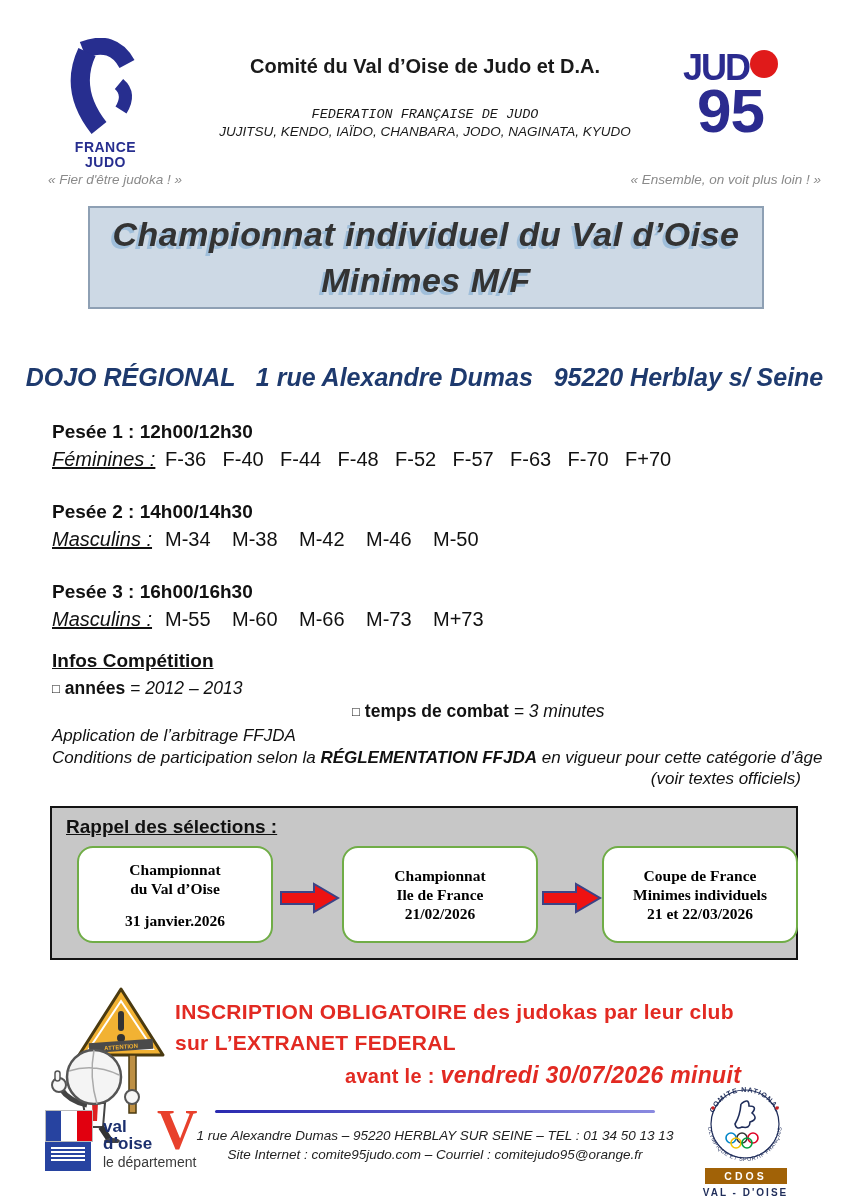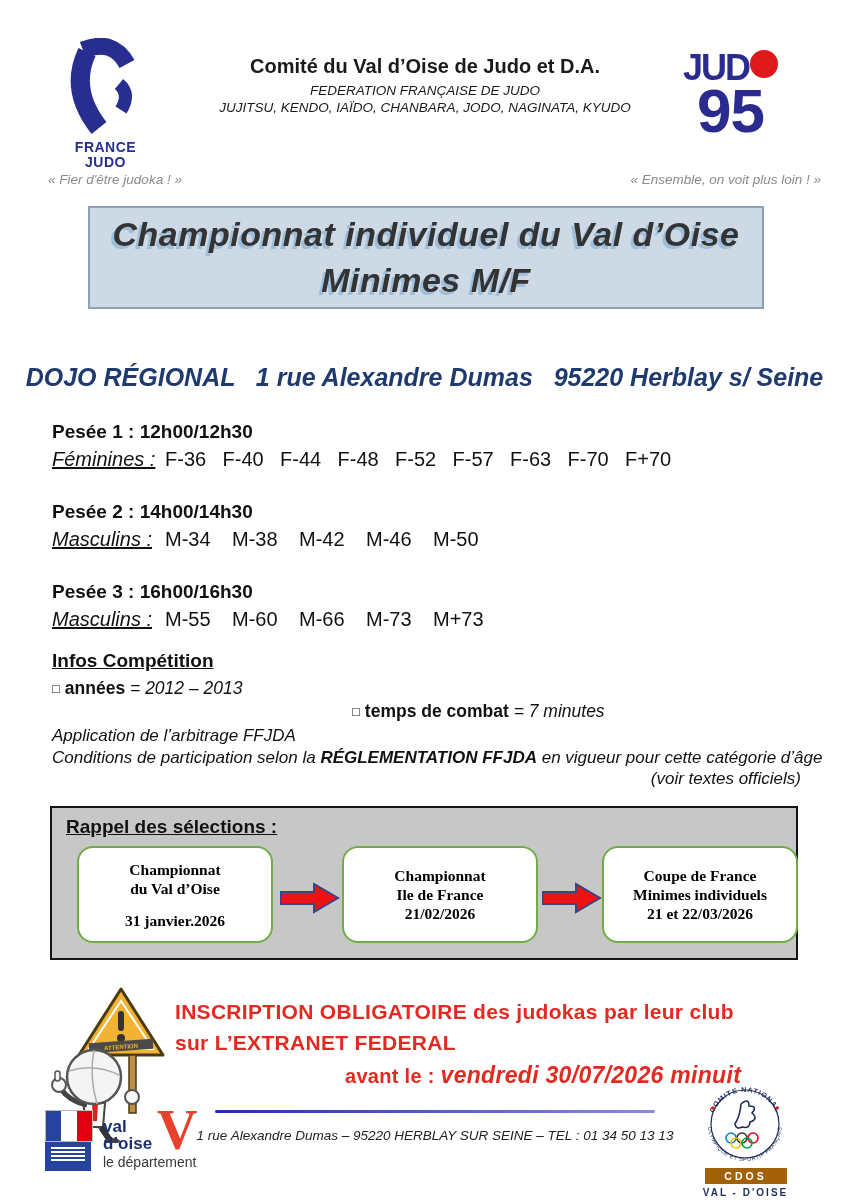--- a/index.html
+++ b/index.html
@@ -6,21 +6,21 @@
   .page{position:relative;width:849px;height:1200px;background:#ffffff;margin:0 auto;
         font-family:"Liberation Sans",sans-serif;color:#111;overflow:hidden;}
   .abs{position:absolute;}
 
   
   .france-logo{left:48px;top:38px;width:115px;height:132px;text-align:center;}
   .fj-text{color:#272e8f;font-weight:900;font-size:14px;line-height:15px;letter-spacing:.5px;}
   .org-block{left:175px;top:55px;width:500px;text-align:center;}
   .org-title{font-size:20px;font-weight:bold;color:#1a1a1a;}
   .fed-line{font-size:13.5px;font-style:italic;color:#1a1a1a;line-height:17px;}
-  .fed-line.first{margin-top:4px;}
+  .fed-line.first{margin-top:28px;font-family:Liberation Mono, monospace;}
   .judo95{left:678px;top:50px;width:105px;text-align:center;line-height:1;}
   .j95-top{color:#2b2b8f;font-weight:900;font-size:36px;letter-spacing:-2px;white-space:nowrap;}
   .red-dot{display:inline-block;width:28px;height:28px;border-radius:50%;background:#e01a1a;margin-left:1px;vertical-align:2px;}
   .j95-num{color:#2b2b8f;font-weight:900;font-size:62px;letter-spacing:-1px;margin-top:-6px;}
   .tagline{font-size:13.5px;font-style:italic;color:#8a8a8a;}
   .tag-left{left:48px;top:172px;}
   .tag-right{right:28px;top:172px;}
 
   
   .banner{left:88px;top:206px;width:672px;height:96px;background:#cdd9e5;border:2px solid #8ea0b4;
@@ -156,21 +156,21 @@
     <span class="catM">M-73</span>
     <span class="catM">M+73</span>
   </div>
 
   <div class="abs infos-title">Infos Compétition</div>
 
   <div class="abs cb-item" style="left:52px;top:678px">
     <span class="cbx">□</span><b>années</b> <i>= 2012 – 2013</i>
   </div>
   <div class="abs cb-item" style="left:352px;top:701px">
-    <span class="cbx">□</span><b>temps de combat</b> <i>= 7 minutes</i>
+    <span class="cbx">□</span><b>temps de combat</b> <i>= 3 minutes</i>
   </div>
 
   <div class="abs note" style="top:726px">Application de l’arbitrage FFJDA</div>
   <div class="abs note" style="top:748px"><span>Conditions de participation selon la </span><b>RÉGLEMENTATION FFJDA</b><span> en vigueur pour cette catégorie d’âge</span></div>
   <div class="abs note note-right" style="top:769px">(voir textes officiels)</div>
 
   <div class="abs rappel-box">
     <div class="rappel-title">Rappel des sélections :</div>
 
     <div class="step-box step1">
@@ -220,20 +220,21 @@
     <circle cx="49" cy="92" r="27" fill="#f4f4f4" stroke="#555" stroke-width="2.5"></circle>
     <path d="M24 86 Q49 78 74 90 M49 65 Q44 92 52 119" stroke="#aaa" stroke-width="1.5" fill="none"></path>
   </svg>
 
   <div class="abs insc-line insc1">INSCRIPTION OBLIGATOIRE des judokas par leur club</div>
   <div class="abs insc-line insc2">sur L’EXTRANET FEDERAL</div>
   <div class="abs insc-line insc3"><span>avant le : </span><span class="big">vendredi 30/07/2026 minuit</span></div>
 
   <div class="abs foot-line"></div>
   <div class="abs foot-addr addr1">1 rue Alexandre Dumas – 95220 HERBLAY SUR SEINE – TEL : 01 34 50 13 13</div>
+  <div class="abs foot-addr addr2">Site Internet : comite95judo.com – Courriel : comitejudo95@orange.fr</div>
 
   <div class="abs valdoise">
     <div class="rep-flag">
       <div class="rep-blue"></div>
         <div class="rep-white"></div>
         <div class="rep-red"></div>
     </div>
     <div class="rep-box">
         <i></i>
         <i></i>

